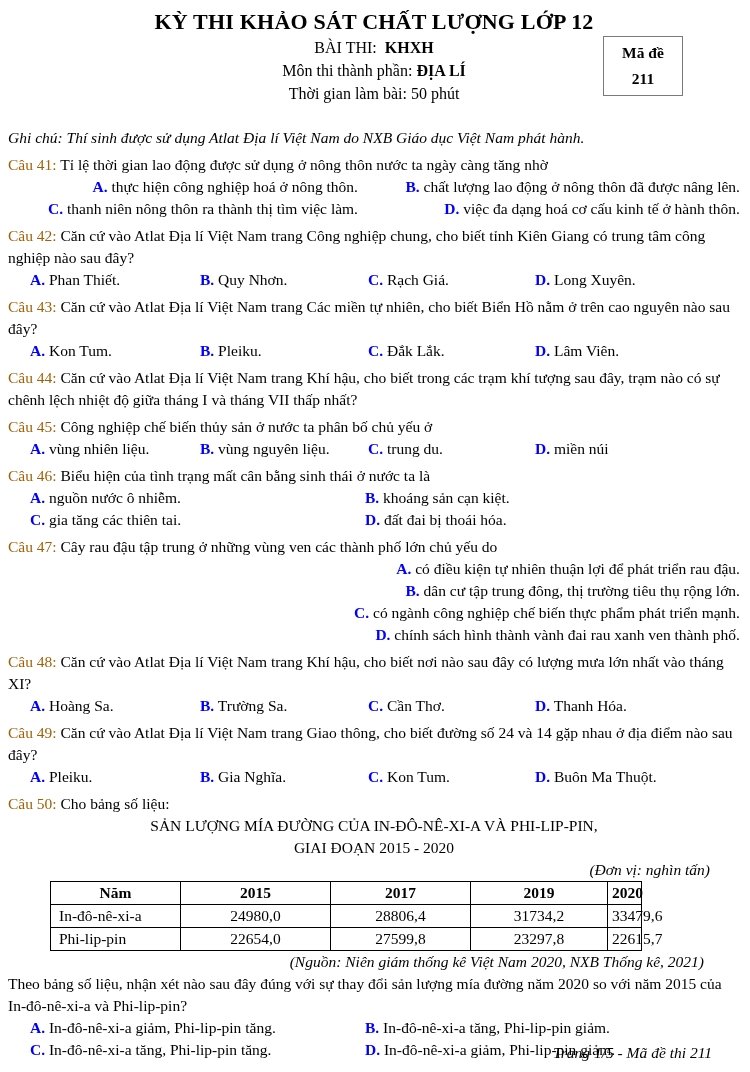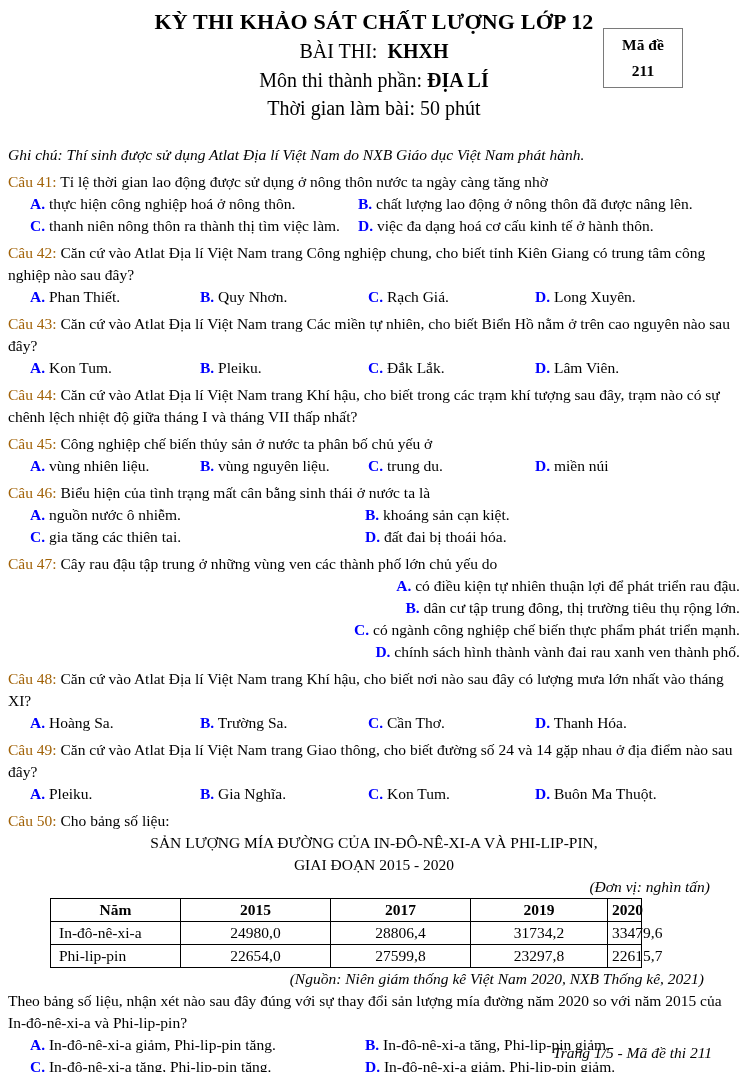--- a/index.html
+++ b/index.html
@@ -5,35 +5,35 @@
   html,body{margin:0;padding:0;}
   body{
     width:750px;height:1072px;position:relative;overflow:hidden;
     background:#ffffff;color:#000;
     font-family:"Liberation Serif","DejaVu Serif",serif;
     font-size:15.5px;line-height:1.42;
   }
   .page{padding:6px 10px 0 8px;position:relative;}
   .center{text-align:center;}
   .hdr-title{font-weight:bold;font-size:22px;letter-spacing:.2px;}
-  .hdr-line{font-size:20px;}
+  .hdr-line{font-size:16px;}
   .bold{font-weight:bold;}
   .code-box{
-    position:absolute;left:603px;top:28px;width:78px;height:58px;
+    position:absolute;left:603px;top:36px;width:78px;height:58px;
     border:1px solid #7a7a7a;text-align:center;font-weight:bold;
     display:flex;flex-direction:column;justify-content:space-evenly;
   }
   .note{margin-top:22px;font-style:italic;}
   .q{margin-top:5px;}
   .qlabel{color:#a16207;font-weight:normal;}
   .letter{color:#0000FF;font-weight:bold;}
   .opts{padding-left:22px;}
   .opts4{display:grid;grid-template-columns:170px 168px 167px 1fr;}
   .opts2{display:grid;grid-template-columns:335px 1fr;}
-  .opts2w{display:grid;grid-template-columns:328px 1fr;}
+  .opts2w{display:grid;grid-template-columns:328px 1fr;text-align:right;}
   .opt{white-space:nowrap;overflow:visible;}
   .opts1 .opt{display:block;text-align:right;}
   .tbl-title{text-align:center;}
   .unit{text-align:right;margin-right:30px;font-style:italic;}
   table.data{border-collapse:collapse;margin-left:42px;width:592px;table-layout:fixed;}
   table.data td{border:1px solid #000;padding:0 4px;height:20px;text-align:center;}
   table.data td.rowlabel{text-align:left;padding-left:8px;}
   .source{text-align:right;margin-right:36px;font-style:italic;}
   .footer{position:absolute;right:38px;bottom:8px;font-style:italic;}
 </style>

